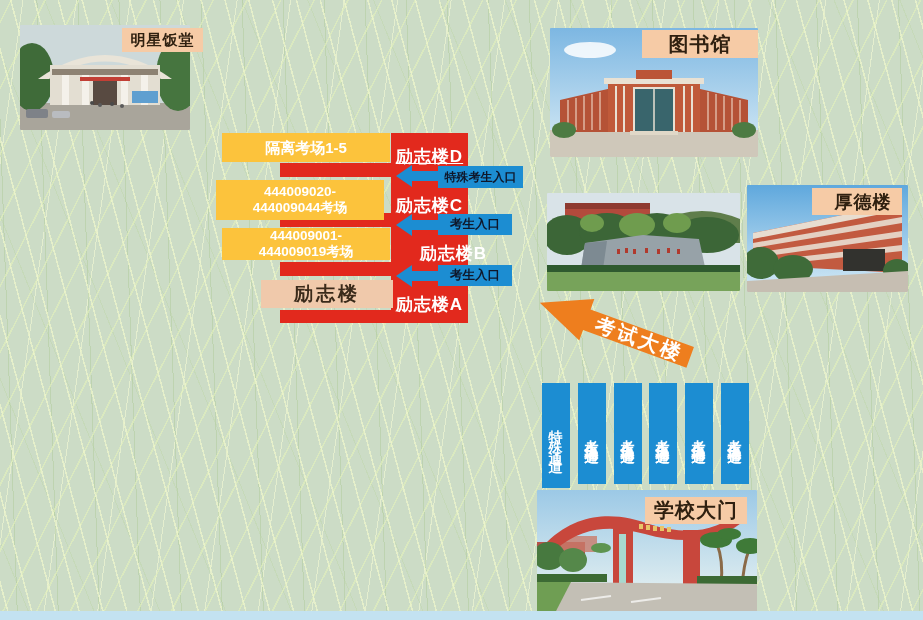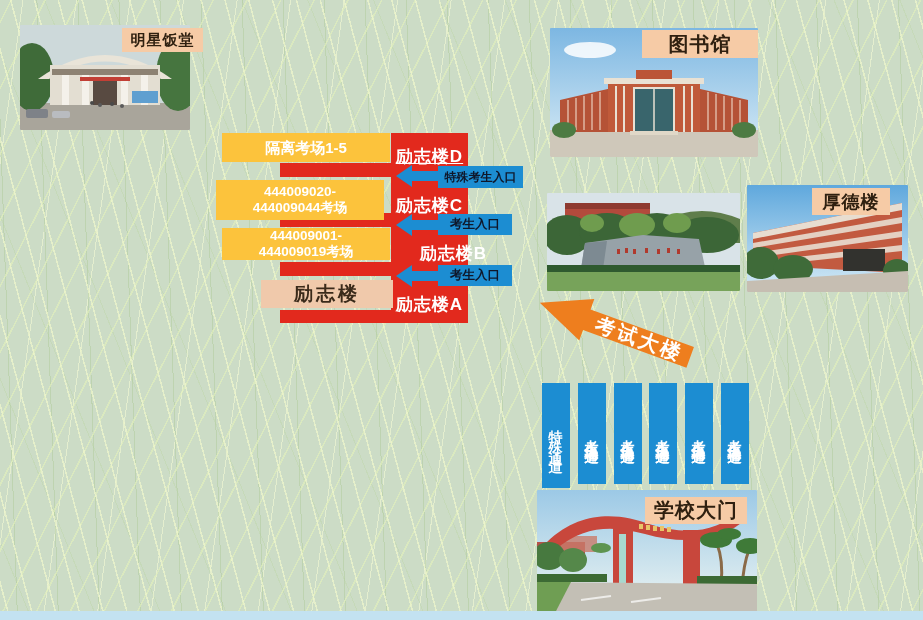--- a/index.html
+++ b/index.html
@@ -185,21 +185,21 @@
       <polygon points="6,77 155,60 155,66 6,82" fill="#e8ddd0" opacity=".9"></polygon>
       <rect x="96" y="64" width="42" height="22" fill="#32322e"></rect>
       <g fill="#3f6b39">
         <ellipse cx="14" cy="78" rx="18" ry="16"></ellipse>
           <ellipse cx="46" cy="84" rx="20" ry="14"></ellipse>
         <ellipse cx="150" cy="86" rx="14" ry="12"></ellipse>
       </g>
       <polygon points="0,96 161,86 161,107 0,107" fill="#c6beb2"></polygon>
     </svg>
   </div>
-  <div class="plabel" style="left:812px;top:188px;width:78px;height:27px;font-size:18px;">厚德楼</div>
+  <div class="plabel" style="left:812px;top:188px;width:78px;height:27px;font-size:18px;padding-left:12px;">厚德楼</div>
 
   <div class="redbar" style="left:280px;top:163px;width:112px;height:14px;"></div>
   <div class="redbar" style="left:280px;top:213px;width:112px;height:14px;"></div>
   <div class="redbar" style="left:280px;top:262px;width:112px;height:14px;"></div>
   <div class="redbar" style="left:280px;top:310px;width:188px;height:13px;"></div>
 
   <div class="redbar" style="left:391px;top:133px;width:77px;height:190px;z-index:2;"></div>
   <div class="tower-label" style="top:145px;text-decoration:underline;">励志楼D</div>
   <div class="tower-label" style="top:194px;">励志楼C</div>
   <div class="tower-label" style="top:242px;padding-left:24px;">励志楼B</div>

